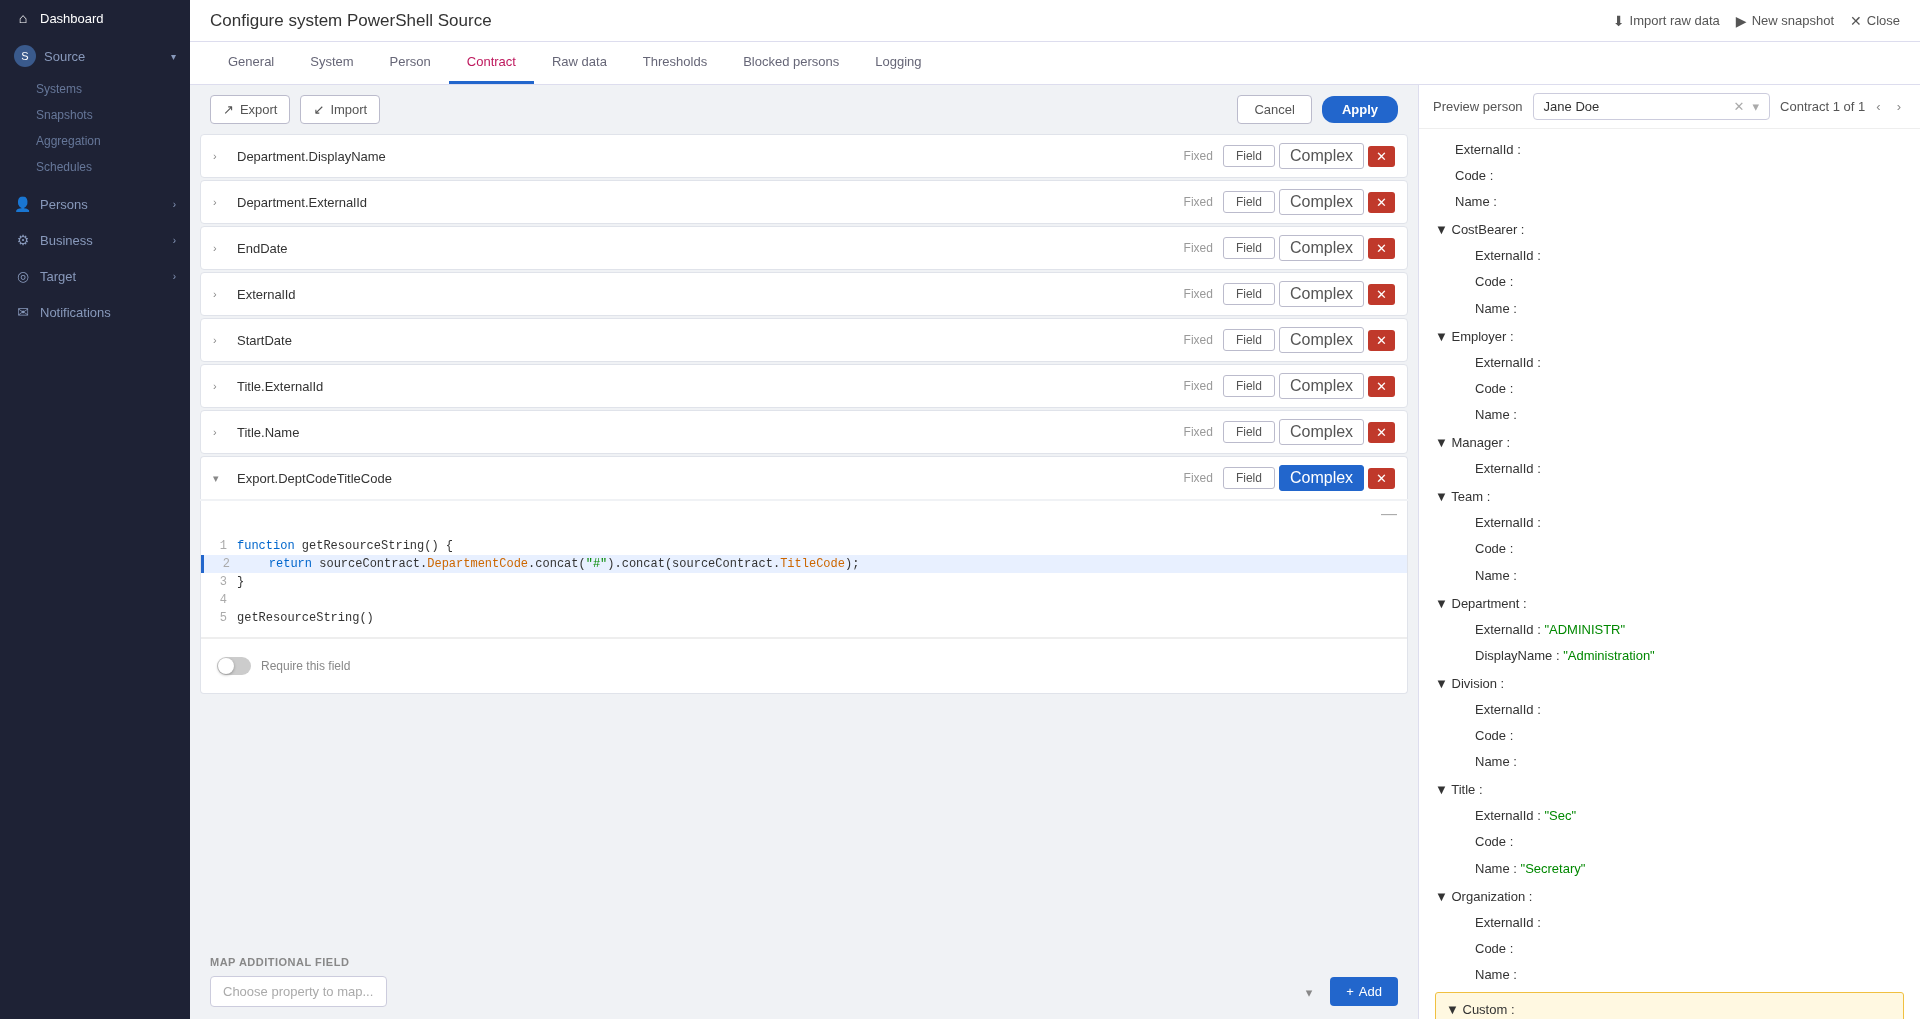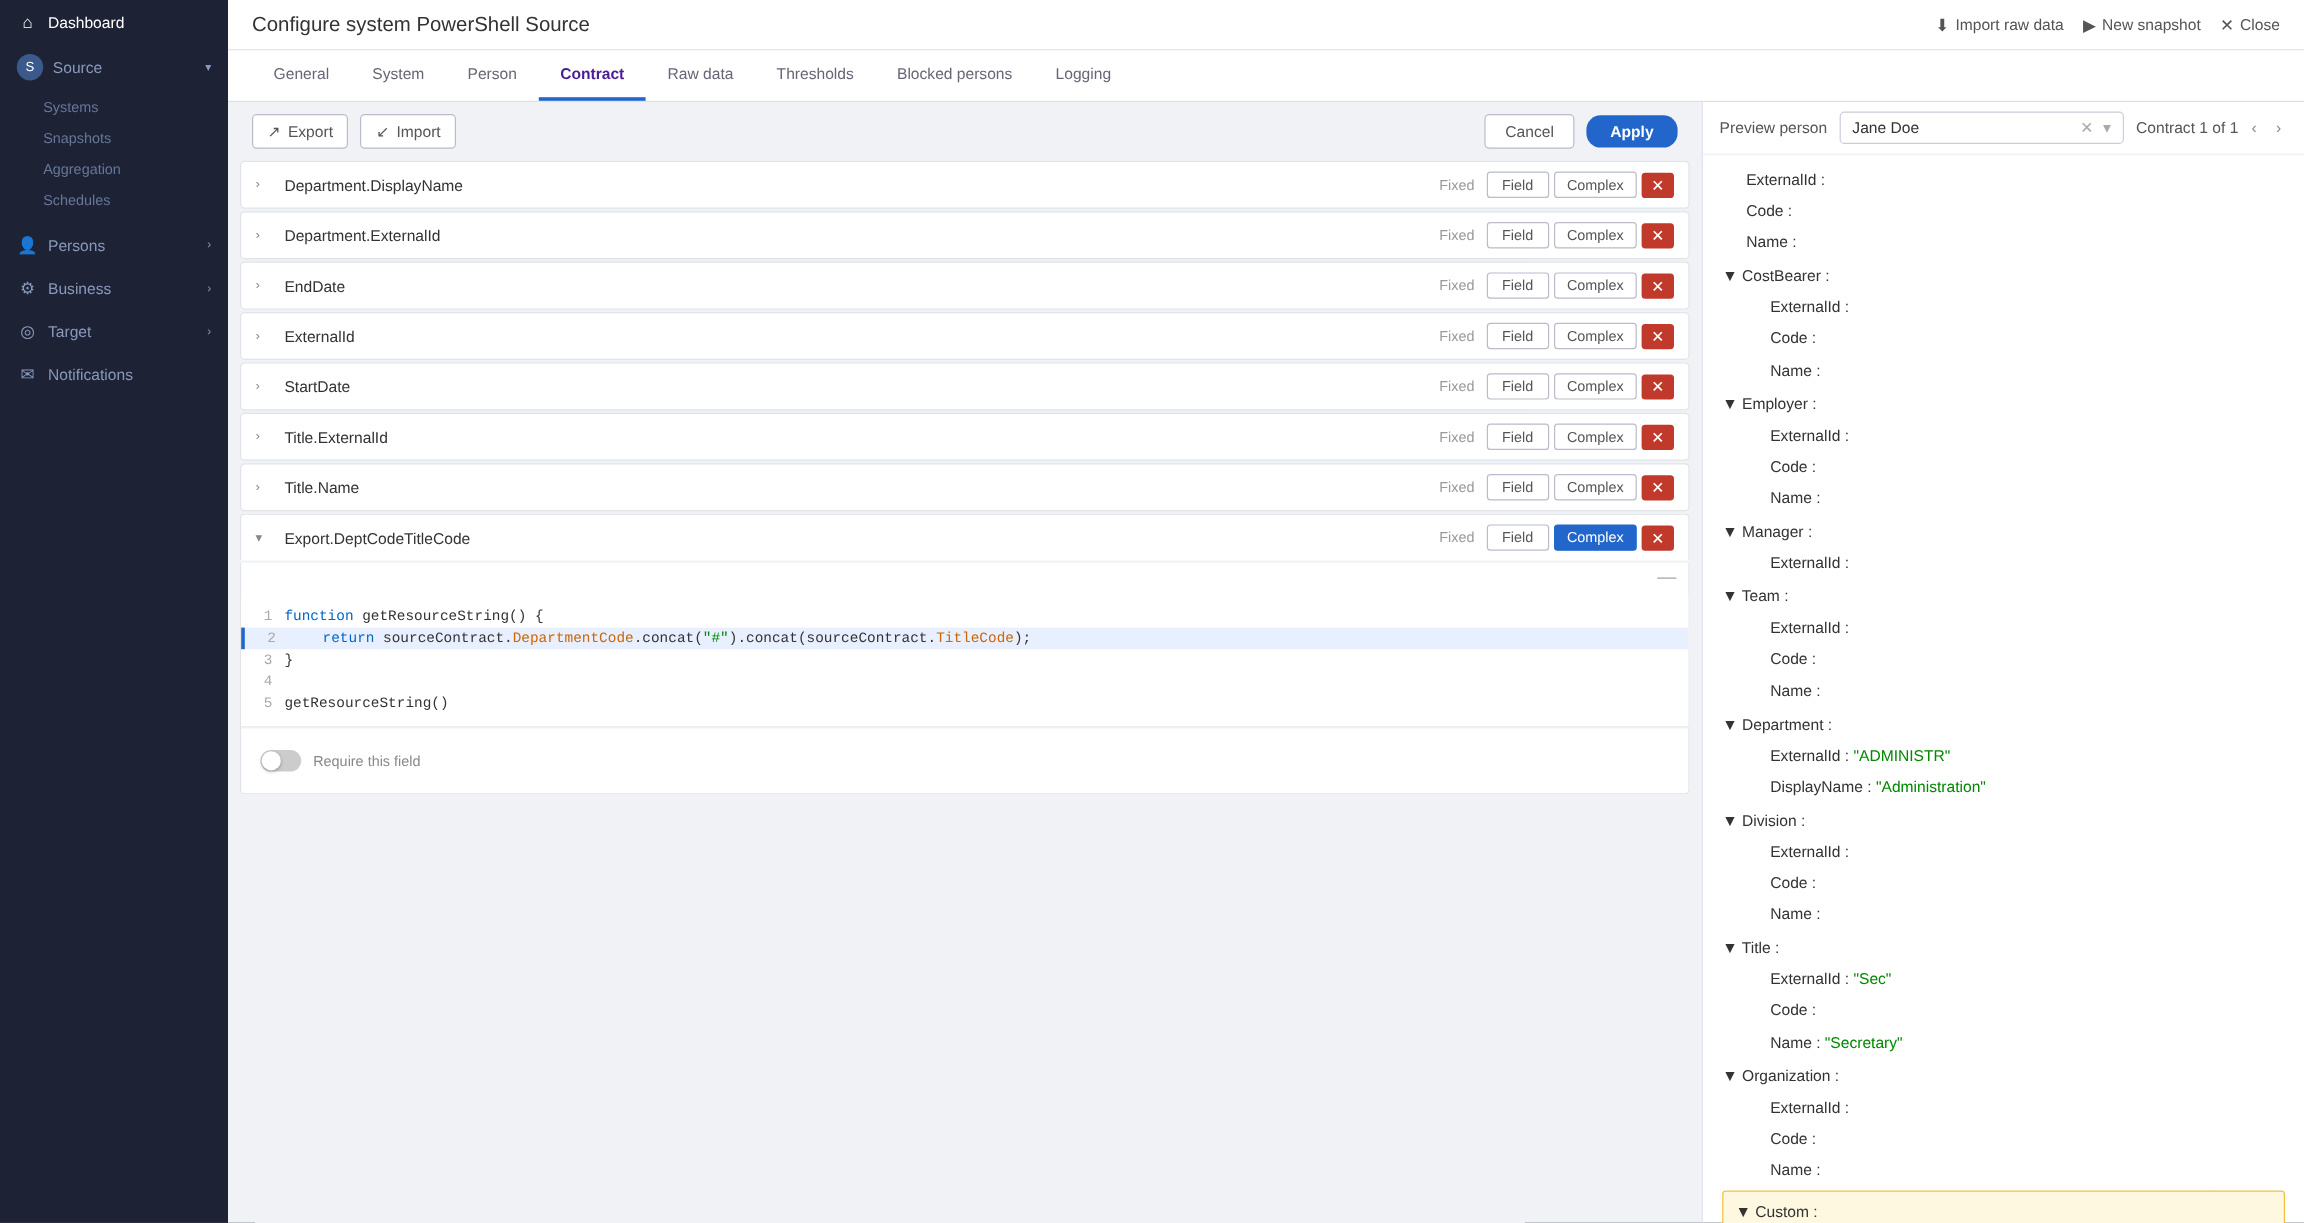--- a/index.html
+++ b/index.html
@@ -21,21 +21,21 @@
     
     .top-header { background: #fff; padding: 10px 20px; display: flex; align-items: center; justify-content: space-between; border-bottom: 1px solid #dde; min-height: 42px; }
     .page-title { font-size: 17px; color: #333; }
     .page-title strong { font-weight: 400; }
     .header-actions { display: flex; align-items: center; gap: 16px; }
     .header-btn { display: flex; align-items: center; gap: 5px; font-size: 13px; color: #555; cursor: pointer; }
 
     
     .tabs-bar { background: #fff; border-bottom: 1px solid #dde; padding: 0 20px; display: flex; align-items: flex-end; gap: 0; }
     .tab { padding: 12px 18px; font-size: 13px; color: #667; cursor: pointer; border-bottom: 3px solid transparent; }
-    .tab.active { color: #4c1d95; border-bottom-color: #2266cc; font-weight: 700; }
+    .tab.active { color: #be185d; border-bottom-color: #2266cc; font-weight: 400; }
 
     
     .content-area { flex: 1; display: flex; overflow: hidden; }
 
     
     .left-panel { flex: 1; display: flex; flex-direction: column; overflow: hidden; background: #f0f2f5; }
 
     
     .toolbar { padding: 10px 20px; display: flex; align-items: center; gap: 10px; background: #f0f2f5; }
     .toolbar-btn { display: flex; align-items: center; gap: 6px; padding: 6px 12px; border: 1px solid #bbc; border-radius: 4px; background: #fff; font-size: 13px; cursor: pointer; color: #555; }
@@ -43,21 +43,21 @@
     .btn-cancel { padding: 6px 16px; border: 1px solid #bbc; border-radius: 4px; background: #fff; font-size: 13px; cursor: pointer; color: #555; }
     .btn-apply { padding: 6px 20px; border: none; border-radius: 12px; background: #2266cc; font-size: 13px; cursor: pointer; color: #fff; font-weight: 600; }
 
     
     .field-list { overflow-y: auto; flex: 1; padding: 0 10px 10px 10px; }
     .field-row { display: flex; align-items: center; background: #fff; margin-bottom: 2px; padding: 8px 12px; border-radius: 4px; border: 1px solid #e0e3ea; cursor: pointer; }
     .field-chevron { width: 16px; color: #888; font-size: 11px; margin-right: 8px; }
     .field-name { flex: 1; font-size: 13px; color: #333; }
     .field-fixed { font-size: 12px; color: #999; margin-right: 10px; }
     .btn-field-outline { padding: 3px 12px; border: 1px solid #bbc; border-radius: 3px; background: #fff; color: #555; font-size: 12px; cursor: pointer; margin-right: 4px; }
-    .btn-complex { padding: 3px 10px; border: 1px solid #bbc; border-radius: 3px; background: #fff; color: #555; font-size: 12px; cursor: pointer; margin-right: 4px; }
+    .btn-complex { padding: 3px 10px; border: 1px solid #bbc; border-radius: 3px; background: #fff; color: #555; font-size: 16px; cursor: pointer; margin-right: 4px; }
     .btn-complex.active { background: #2266cc; color: #fff; border-color: #2266cc; }
     .btn-delete { padding: 3px 8px; border: none; border-radius: 3px; background: #c0392b; color: #fff; font-size: 13px; cursor: pointer; }
 
     
     .code-block { background: #fff; border: 1px solid #e0e3ea; border-top: none; margin-bottom: 4px; border-radius: 0 0 4px 4px; padding: 0; }
     .code-editor { font-family: 'Courier New', monospace; font-size: 12px; background: #fff; padding: 10px 0; }
     .code-line { display: flex; padding: 2px 0; }
     .line-num { width: 36px; text-align: right; padding-right: 10px; color: #aaa; font-size: 12px; user-select: none; }
     .line-code { color: #333; }
     .code-keyword { color: #0066cc; }
@@ -305,20 +305,34 @@
           <div class="code-block-footer">
             <div class="toggle-switch">
               <div class="toggle-knob"></div>
             </div>
             <span class="require-label">Require this field</span>
           </div>
         </div>
 
       </div>
 
+      <div class="map-section">
+        <div class="map-label">MAP ADDITIONAL FIELD</div>
+        <div class="map-row">
+          <div class="map-select-wrap">
+            <select class="map-select">
+              <option value="">Choose property to map...</option>
+            </select>
+          </div>
+          <button class="btn-add">
+            <span>+</span>
+            <span>Add</span>
+          </button>
+        </div>
+      </div>
 
     </div>
 
     <div class="right-panel">
 
       <div class="preview-header">
         <span class="preview-label">Preview person</span>
         <div class="preview-person-input" style="min-width:180px; max-width:240px;">
           <span>Jane Doe</span>
           <span style="display:flex; gap:4px;">

